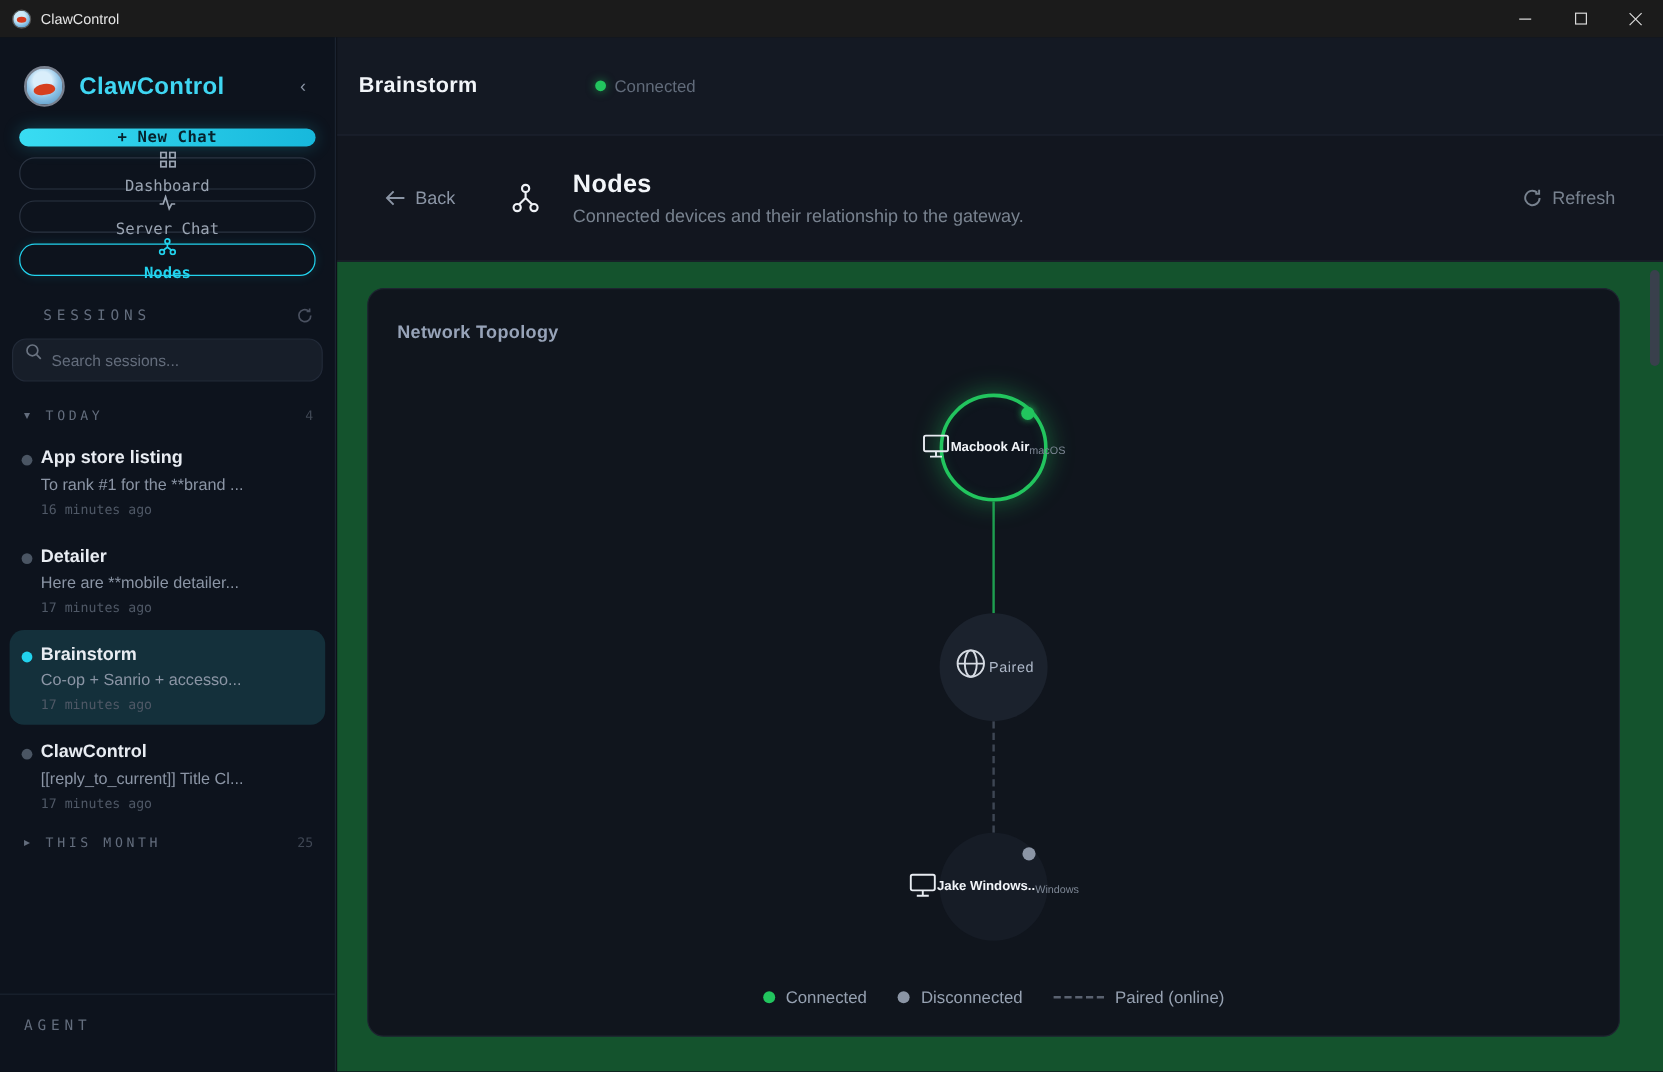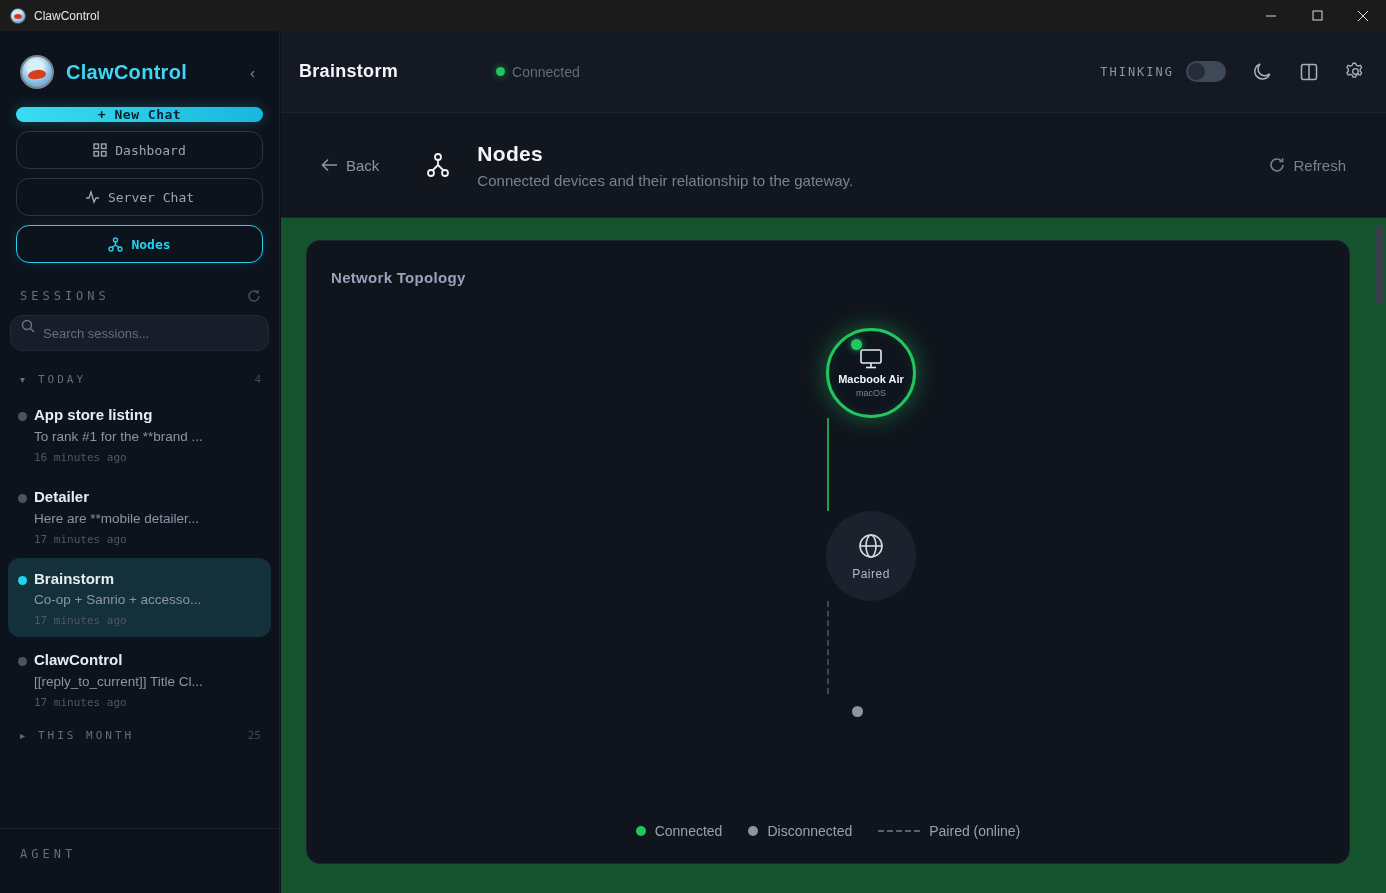--- a/index.html
+++ b/index.html
@@ -31,26 +31,26 @@
     border:2px solid #7a8290; position:relative; }
   .logo-mark::after { content:""; position:absolute; left:6px; top:13px; width:18px; height:9px; border-radius:60% 60% 50% 50%; background:#d6401f; transform:rotate(-8deg); }
   .logo-text { margin-left:12px; font-size:20px; font-weight:bold; color:#3fd6f2; letter-spacing:.3px; }
   .collapse-btn { margin-left:auto; color:#8b95a5; font-size:15px; cursor:pointer; padding:4px 8px; }
 
   .side-buttons { padding:0 16px; display:flex; flex-direction:column; gap:9px; }
   .btn-newchat { height:15px; border-radius:13px; border:none; cursor:pointer;
     background:linear-gradient(90deg,#39dcf2 0%, #17b8dc 100%);
     color:#06222d; font-size:13px; font-weight:bold; letter-spacing:.5px;
     display:flex; align-items:center; justify-content:center; box-shadow:0 0 14px rgba(34,211,238,.25); }
-  .btn-side { height:38px; border-radius:13px; background:transparent; border:1px solid #2b3442; cursor:pointer;
-    color:#9aa4b2; font-size:13px; display:flex; align-items:center; justify-content:center; gap:8px; }
+  .btn-side { height:27px; border-radius:13px; background:transparent; border:1px solid #2b3442; cursor:pointer;
+    color:#9aa4b2; font-size:13px; display:flex; align-items:center; justify-content:center; gap:8px;flex-direction:column; }
   .btn-side svg { flex:0 0 auto; }
   .btn-side.active { border:1px solid #22d3ee; color:#22d3ee; font-weight:bold; box-shadow:0 0 10px rgba(34,211,238,.12); }
 
-  .sessions-head { display:flex; align-items:center; padding:26px 18px 10px 20px; }
+  .sessions-head { display:flex; align-items:center; padding:26px 18px 10px 36px; }
   .sessions-label { color:#636d7d; font-size:12px; letter-spacing:4px; }
   .sessions-refresh { margin-left:auto; color:#4a5160; cursor:pointer; display:flex; }
 
   .search-wrap { margin:2px 10px 10px 10px; position:relative; }
   .search-input { width:100%; height:36px; border-radius:12px; background:#171e29; border:1px solid #222a38;
     color:#aeb6c2; font-size:13px; padding:0 10px 0 32px; outline:none; }
   .search-input::placeholder { color:#646d7c; }
   .search-icon { position:absolute; left:11px; top:4px; color:#6b7482; }
 
   .sessions-list { flex:1 1 auto; overflow:hidden; padding:4px 8px 0 8px; }
@@ -106,21 +106,21 @@
   .sub-desc { color:#78828f; font-size:15px; margin-top:6px; }
   .refresh-btn { margin-left:auto; display:flex; align-items:center; gap:8px; color:#78828f; font-size:15px; cursor:pointer; }
 
   
   .content { position:absolute; top:218px; left:281px; right:0; bottom:0; background:#14532d; }
   .topo-card { position:absolute; left:25px; top:22px; width:1044px; height:624px;
     background:#10151d; border:1px solid #1e2430; border-radius:14px; }
   .card-title { position:absolute; left:24px; top:28px; color:#97a3b8; font-size:15px; font-weight:bold; letter-spacing:.3px; }
 
   .node-circle { position:absolute; width:90px; height:90px; border-radius:50%;
-    display:flex; flex-direction:column; align-items:center; justify-content:center; cursor:pointer;margin-left:43px; }
+    display:flex; flex-direction:row; align-items:center; justify-content:center; cursor:pointer; }
   .node-macbook { left:476px; top:87px; background:#0f151e; border:3px solid #22c55e;
     box-shadow:0 0 22px rgba(34,197,94,.45), inset 0 0 10px rgba(34,197,94,.12); }
   .node-gateway { left:476px; top:270px; background:#1b222d; }
   .node-jake    { left:476px; top:453px; background:#161c26; }
   .node-icon { color:#e7ebf1; display:flex; margin-bottom:3px; }
   .node-gateway .node-icon { color:#d6dbe3; margin-bottom:6px; }
   .node-name { color:#f2f5f9; font-size:11px; font-weight:bold; white-space:nowrap; }
   .node-plat { color:#7d8694; font-size:9px; margin-top:3px; }
   .gateway-label { color:#aeb8c8; font-size:12px; letter-spacing:.5px; }
   .status-dot { position:absolute; width:11px; height:11px; border-radius:50%; }
@@ -267,45 +267,20 @@
     <div class="agent-label mono">AGENT</div>
   </div>
 </div>
 
 <div class="main-header">
   <div class="chat-title">Brainstorm</div>
   <div class="conn-status">
     <span class="conn-dot"></span>
     <span>Connected</span>
   </div>
-  <div class="header-right">
-    <div class="thinking-wrap">
-      <span class="thinking-label mono">THINKING</span>
-      <div class="toggle">
-        <div class="toggle-knob"></div>
-      </div>
-    </div>
-    <span class="header-icon">
-      <svg width="21" height="21" viewBox="0 0 22 22" fill="none" stroke="currentColor" stroke-width="1.6">
-        <path d="M18.5 13.5 A8 8 0 1 1 8.5 3.2 A6.8 6.8 0 0 0 18.5 13.5 z"></path>
-      </svg>
-    </span>
-    <span class="header-icon">
-      <svg width="20" height="20" viewBox="0 0 20 20" fill="none" stroke="currentColor" stroke-width="1.5">
-        <rect x="2.5" y="2.5" width="15" height="15" rx="2"></rect>
-          <line x1="10" y1="2.5" x2="10" y2="17.5"></line>
-      </svg>
-    </span>
-    <span class="header-icon">
-      <svg width="21" height="21" viewBox="0 0 24 24" fill="none" stroke="currentColor" stroke-width="1.5">
-        <circle cx="12" cy="12" r="3.2"></circle>
-        <path d="M12 2.6 l1 2.3 a7.4 7.4 0 0 1 2.2 .9 l2.4 -.8 1.4 2.4 -1.6 1.9 a7.4 7.4 0 0 1 0 2.4 l1.6 1.9 -1.4 2.4 -2.4 -.8 a7.4 7.4 0 0 1 -2.2 .9 l-1 2.3 -2.8 0 -1 -2.3 a7.4 7.4 0 0 1 -2.2 -.9 l-2.4 .8 -1.4 -2.4 1.6 -1.9 a7.4 7.4 0 0 1 0 -2.4 L2.2 7.4 3.6 5 6 5.8 a7.4 7.4 0 0 1 2.2 -.9 l1 -2.3 z"></path>
-      </svg>
-    </span>
-  </div>
 </div>
 
 <div class="subheader">
   <div class="back-btn">
     <svg width="17" height="14" viewBox="0 0 17 14" fill="none" stroke="currentColor" stroke-width="1.6">
       <path d="M16 7 H2 M7 1.5 L1.5 7 L7 12.5"></path>
     </svg>
     <span>Back</span>
   </div>
   <span class="nodes-ic">
@@ -352,20 +327,31 @@
       <span class="node-icon">
         <svg width="30" height="30" viewBox="0 0 30 30" fill="none" stroke="currentColor" stroke-width="1.6">
           <circle cx="15" cy="15" r="11"></circle>
             <ellipse cx="15" cy="15" rx="5" ry="11"></ellipse>
           <line x1="4" y1="15" x2="26" y2="15"></line>
         </svg>
       </span>
       <div class="gateway-label">Paired</div>
     </div>
 
+    <div class="node-circle node-jake">
+      <span class="node-icon">
+        <svg width="24" height="22" viewBox="0 0 24 22" fill="none" stroke="currentColor" stroke-width="1.6">
+          <rect x="2" y="2" width="20" height="13" rx="1.5"></rect>
+            <line x1="12" y1="15" x2="12" y2="19"></line>
+            <line x1="7" y1="19.5" x2="17" y2="19.5"></line>
+        </svg>
+      </span>
+      <div class="node-name">Jake Windows..</div>
+      <div class="node-plat">Windows</div>
+    </div>
     <span class="status-dot gray"></span>
 
     <div class="legend">
       <div class="legend-item">
         <span class="lg-dot green"></span>
         <span>Connected</span>
       </div>
       <div class="legend-item">
         <span class="lg-dot gray"></span>
         <span>Disconnected</span>

